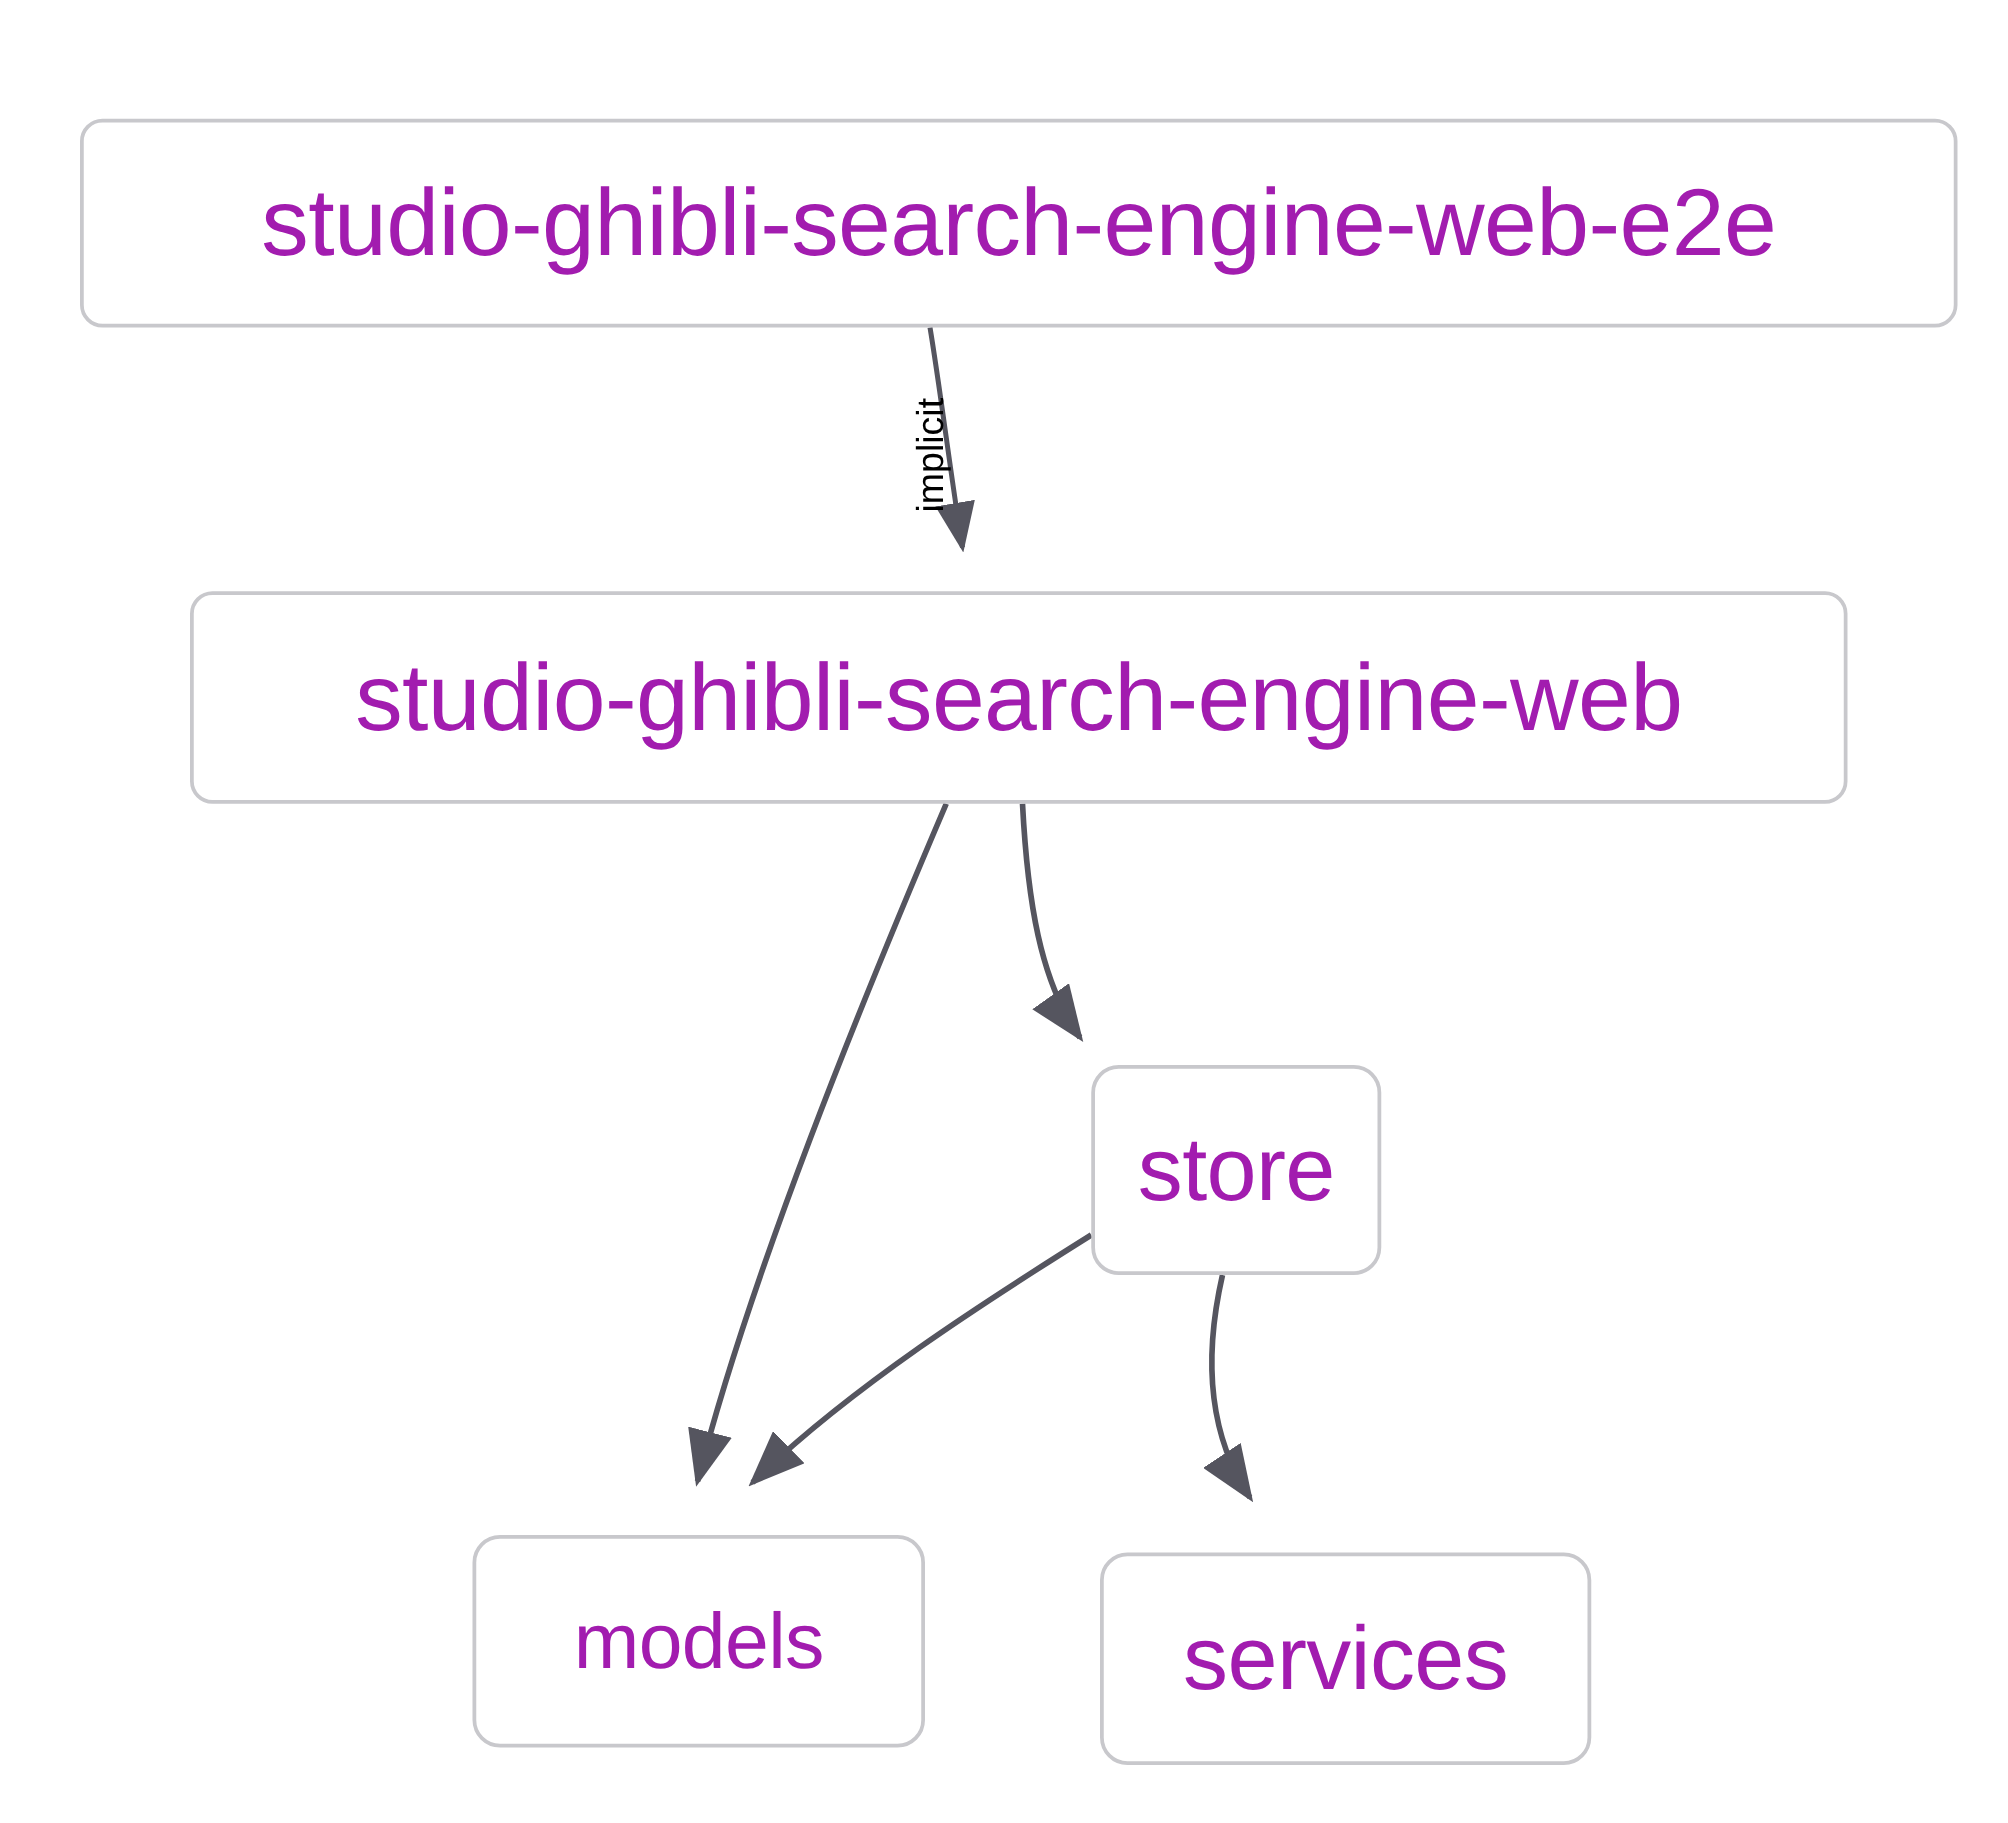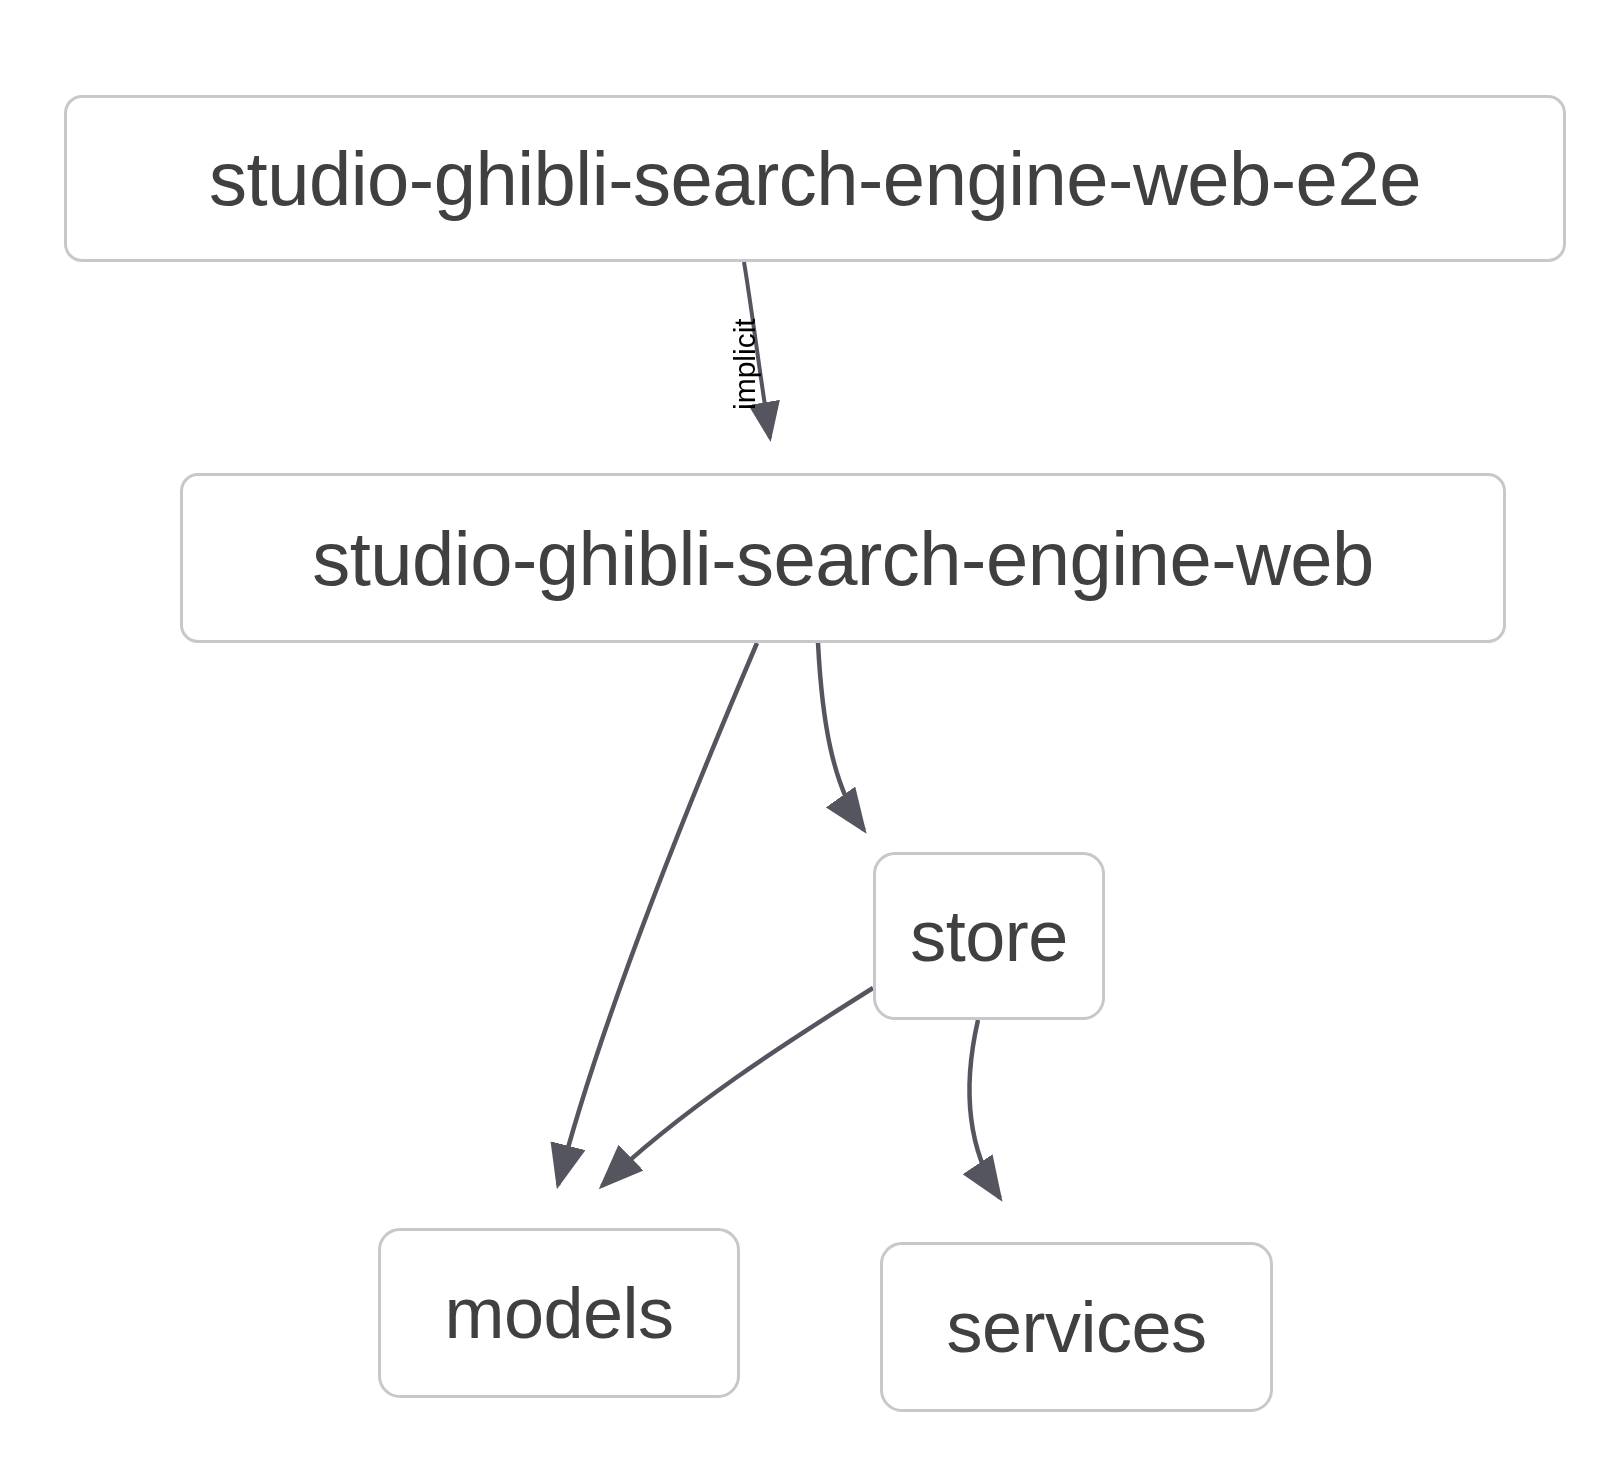--- a/index.html
+++ b/index.html
@@ -31,36 +31,36 @@
     box-sizing: border-box;
     background: #ffffff;
     border: 3px solid #c8c8cc;
     border-radius: 18px;
     display: flex;
     align-items: center;
     justify-content: center;
     overflow: hidden;
   }
   .graph-node .node-label {
-    color: #404040;
+    color: #a21caf;
     font-family: "Liberation Sans", sans-serif;
     font-weight: 400;
     white-space: nowrap;
     letter-spacing: -0.5px;
   }
   #node-e2e        { left: 64px;  top: 95px;   width: 1502px; height: 167px; }
-  #node-web        { left: 152px; top: 473px;  width: 1326px; height: 170px; margin-left: 28px; }
+  #node-web        { left: 152px; top: 473px;  width: 1326px; height: 170px; }
   #node-store      { left: 873px; top: 852px;  width: 232px;  height: 168px; border-radius: 22px; }
   #node-models     { left: 378px; top: 1228px; width: 362px;  height: 170px; border-radius: 22px; }
   #node-services   { left: 880px; top: 1228px; width: 393px;  height: 170px; border-radius: 22px; margin-top: 14px; }
 
   #node-e2e .node-label      { font-size: 76px; }
   #node-web .node-label      { font-size: 76px; }
   #node-store .node-label    { font-size: 72px; }
-  #node-models .node-label   { font-size: 72px; }
+  #node-models .node-label   { font-size: 63px; }
   #node-services .node-label { font-size: 72px; }
 
   .edge-label {
     position: absolute;
     color: #000000;
     font-family: "Liberation Sans", sans-serif;
     font-size: 30px;
     white-space: nowrap;
     transform-origin: 0 0;
   }

